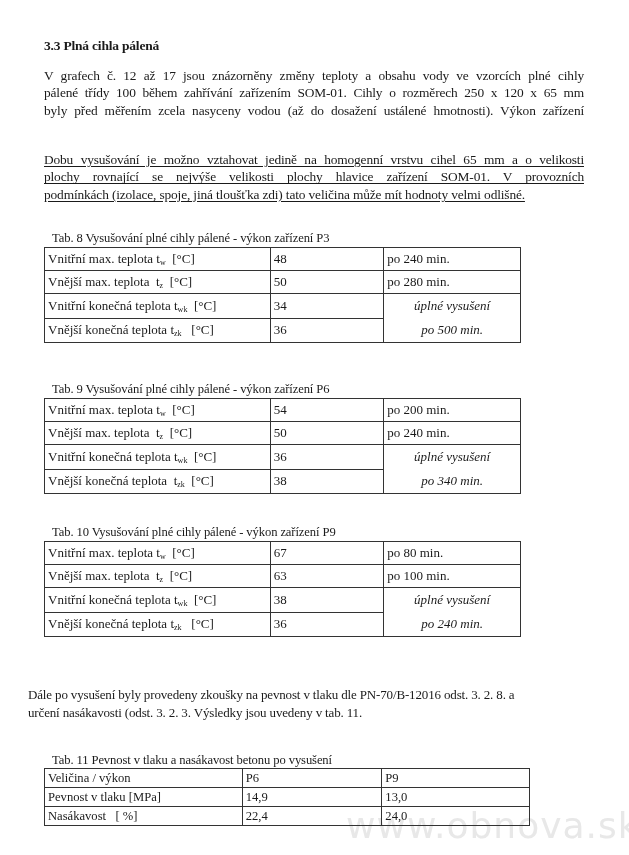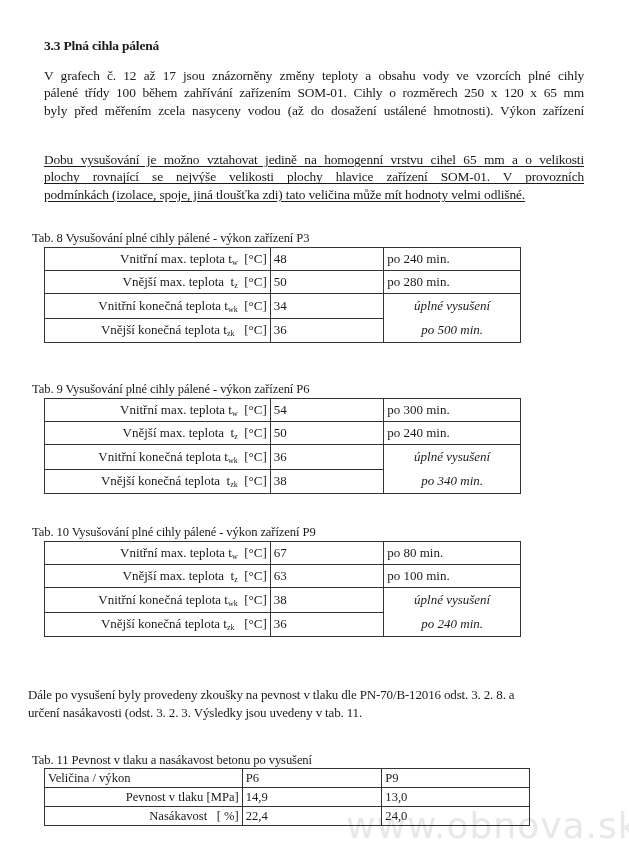--- a/index.html
+++ b/index.html
@@ -6,25 +6,25 @@
   body {
     width: 629px; height: 855px; background: #ffffff; position: relative; overflow: hidden;
     font-family: "Liberation Serif", serif; color: #1a1a1a;
   }
   .abs { position: absolute; }
   .heading { left: 44px; top: 38px; font-weight: bold; font-size: 13.5px; letter-spacing: -0.2px; text-align: right; }
   .para { left: 44px; width: 540px; font-size: 13.4px; line-height: 17.4px; text-align: justify; letter-spacing: -0.15px; }
   .para .line { display: block; text-align: justify; text-align-last: justify; white-space: nowrap; }
   .para .line.last { text-align-last: left; }
   .underline .line { text-decoration: underline; text-underline-offset: 2px; }
-  .caption { left: 32px; font-size: 12.6px; letter-spacing: -0.1px; white-space: nowrap; }
+  .caption { left: 52px; font-size: 12.6px; letter-spacing: -0.1px; white-space: nowrap; }
   table.t { position: absolute; border-collapse: collapse; font-size: 13px; }
   table.t td { border: 1.2px solid #333; padding: 0 3px; height: 22px; white-space: nowrap; }
   table.t td.c { text-align: left; }
-  table.t td.lab { text-align: right; }
+  table.t td.lab { text-align: left; }
   .sub { font-size: 8px; vertical-align: -2px; }
   .merge-cell { padding: 0; font-style: italic; }
   .merge-cell div { height: 24px; line-height: 24px; text-align: center; }
   .watermark {
     left: 346px; top: 805px; font-family: "DejaVu Sans", sans-serif; font-size: 36px;
     color: #e8e8e8; letter-spacing: 1px; white-space: nowrap; pointer-events: none;
   }
   table.t11 td { height: 18px; font-size: 12.6px; }
 </style>
 </head>
@@ -81,21 +81,21 @@
 <table class="t" style="left:44px; top:398px; width:477px;">
   <colgroup>
       <col style="width:226px">
       <col style="width:114px">
       <col style="width:137px">
     </colgroup>
   <tbody>
       <tr>
     <td class="lab"><span>Vnitřní max. teplota t</span><span class="sub">w</span><span style="white-space:pre">  [°C]</span></td>
     <td class="c">54</td>
-    <td class="c">po 300 min.</td>
+    <td class="c">po 200 min.</td>
   </tr>
   <tr>
     <td class="lab"><span style="white-space:pre">Vnější max. teplota  t</span><span class="sub">z</span><span style="white-space:pre">  [°C]</span></td>
     <td class="c">50</td>
     <td class="c">po 240 min.</td>
   </tr>
   <tr>
     <td class="lab"><span>Vnitřní konečná teplota t</span><span class="sub">wk</span><span style="white-space:pre">  [°C]</span></td>
     <td class="c">36</td>
     <td class="merge-cell" rowspan="2">

